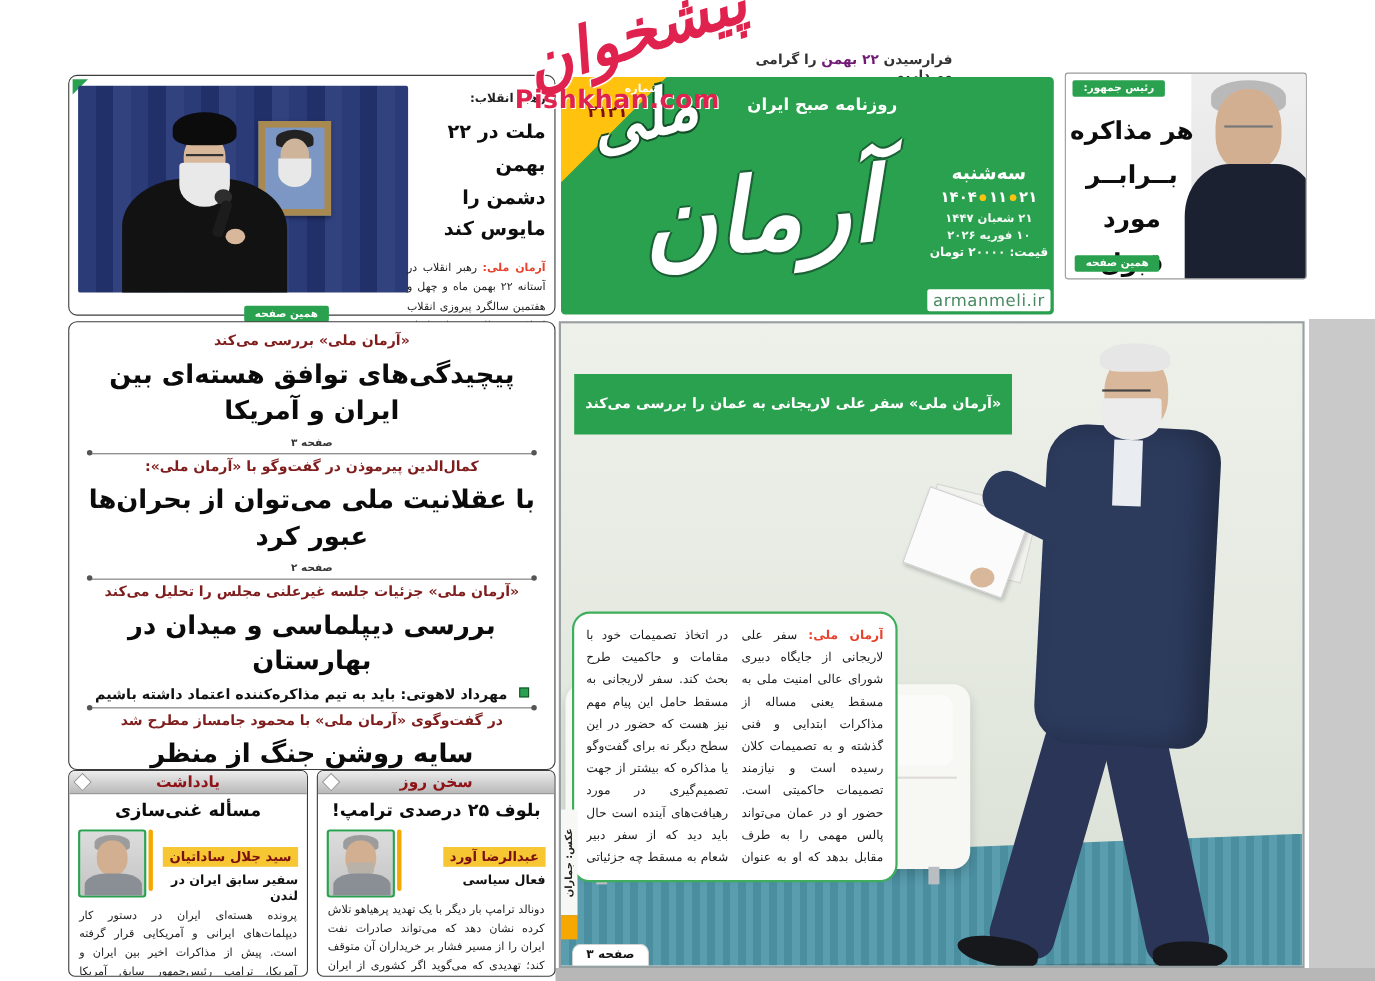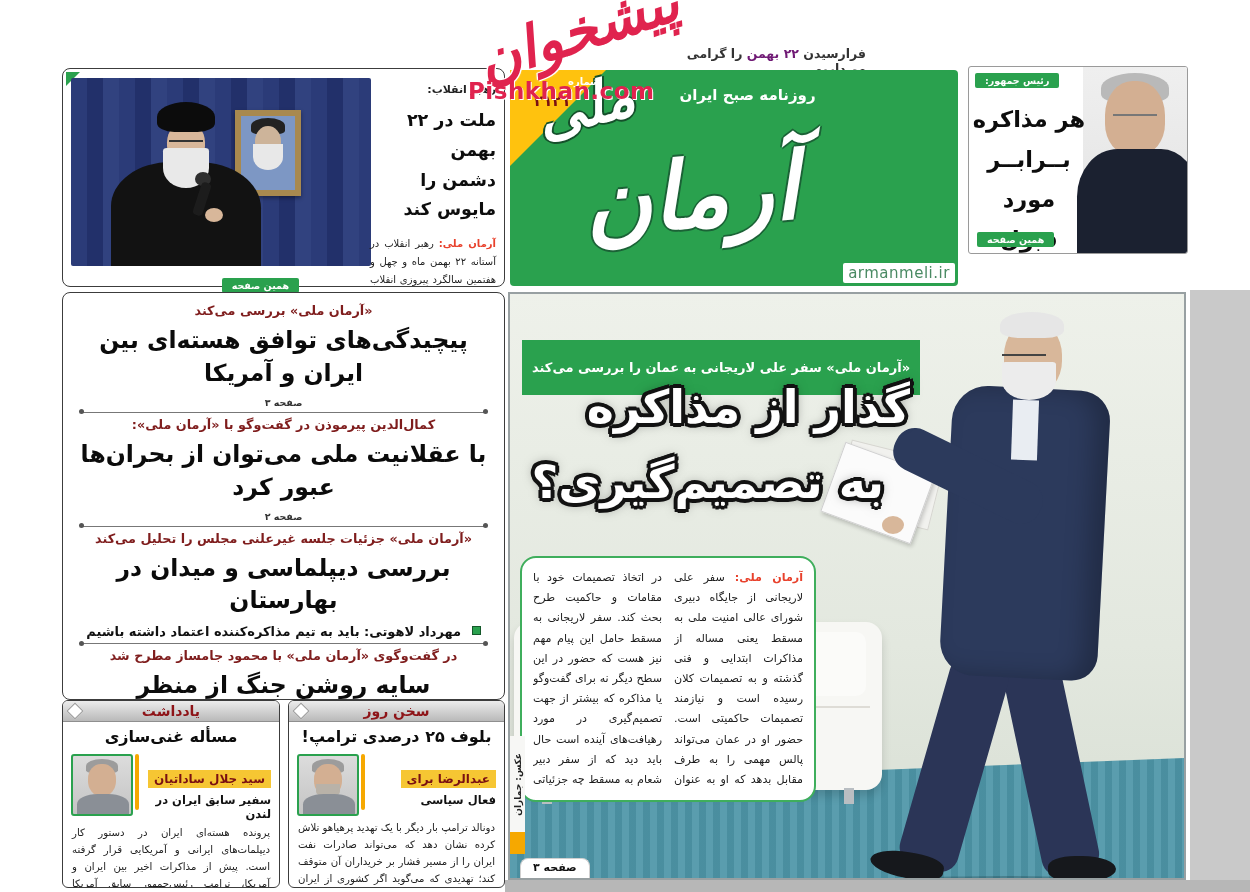--- a/index.html
+++ b/index.html
@@ -189,20 +189,29 @@
     <span>را گرامی می‌داریم</span>
   </div>
 
   <div class="abs masthead">
     <div class="yellow-tri"></div>
     <div class="issue-label">شماره</div>
     <div class="issue-num">۲۱۲۱</div>
     <div class="tagline">روزنامه صبح ایران</div>
     <div class="logo-melli">ملی</div>
     <div class="logo-arman">آرمان</div>
+    <div class="date-col">
+      <div class="weekday">سه‌شنبه</div>
+      <div class="date-fa">
+        <span>۲۱</span><span class="dot"></span><span>۱۱</span><span class="dot"></span><span>۱۴۰۴</span>
+      </div>
+      <div class="date-sm">۲۱ شعبان ۱۴۴۷</div>
+      <div class="date-sm">۱۰ فوریه ۲۰۲۶</div>
+      <div class="price">قیمت: ۲۰۰۰۰ تومان</div>
+    </div>
     <div class="site-strip">armanmeli.ir</div>
   </div>
 
   <div class="abs leader-box">
     <div class="fold"></div>
     <div class="leader-photo">
       <div class="khomeini-frame">
         <div class="khomeini-turban"></div>
         <div class="khomeini-face"></div>
         <div class="khomeini-beard"></div>
@@ -301,21 +310,21 @@
   </div>
 
   <div class="abs side-box side-word">
     <div class="bar">
       <span class="dia"></span>
       <span>سخن روز</span>
     </div>
     <div class="side-title">بلوف ۲۵ درصدی ترامپ!</div>
     <div class="author-row">
       <div class="author-meta">
-        <span class="author-name">عبدالرضا برای</span>
+        <span class="author-name">عبدالرضا آورد</span>
         <div class="author-role">فعال سیاسی</div>
       </div>
       <div class="vbar"></div>
       <div class="author-photo">
         <div class="ap-hair"></div>
         <div class="ap-head"></div>
         <div class="ap-beard"></div>
         <div class="ap-body"></div>
       </div>
     </div>
@@ -346,24 +355,20 @@
       <div class="f-hand"></div>
       <div class="f-head"></div>
       <div class="f-hair"></div>
       <div class="f-glasses"></div>
       <div class="f-beard"></div>
     </div>
 
     <div class="photo-kicker">
       <span>«آرمان ملی» سفر علی لاریجانی به عمان را بررسی می‌کند</span>
     </div>
-    <div class="photo-headline">
-      <div>گذار از مذاکره</div>
-      <div class="ln2">به تصمیم‌گیری؟</div>
-    </div>
 
     <div class="story-box">
       <div class="story-cols">
         <div class="story-col">
           <span class="red-lead">آرمان ملی:</span>
           <span>سفر علی لاریجانی از جایگاه دبیری شورای عالی امنیت ملی به مسقط یعنی مساله از مذاکرات ابتدایی و فنی گذشته و به تصمیمات کلان رسیده است و نیازمند تصمیمات حاکمیتی است. حضور او در عمان می‌تواند پالس مهمی را به طرف مقابل بدهد که او به عنوان یک چهره حاکمیتی که تصمیمش تصمیم نظام است وارد شده نه صرفا به عنوان یک چهره دولتی که در نهایت باید</span>
         </div>
         <div class="story-col">در اتخاذ تصمیمات خود با مقامات و حاکمیت طرح بحث کند. سفر لاریجانی به مسقط حامل این پیام مهم نیز هست که حضور در این سطح دیگر نه برای گفت‌وگو یا مذاکره که بیشتر از جهت تصمیم‌گیری در مورد رهیافت‌های آینده است حال باید دید که از سفر دبیر شعام به مسقط چه جزئیاتی بیرون خواهد آمد و لاریجانی چه دستاوردهایی با خود از عمان خواهد آورد.</div>
       </div>
     </div>

